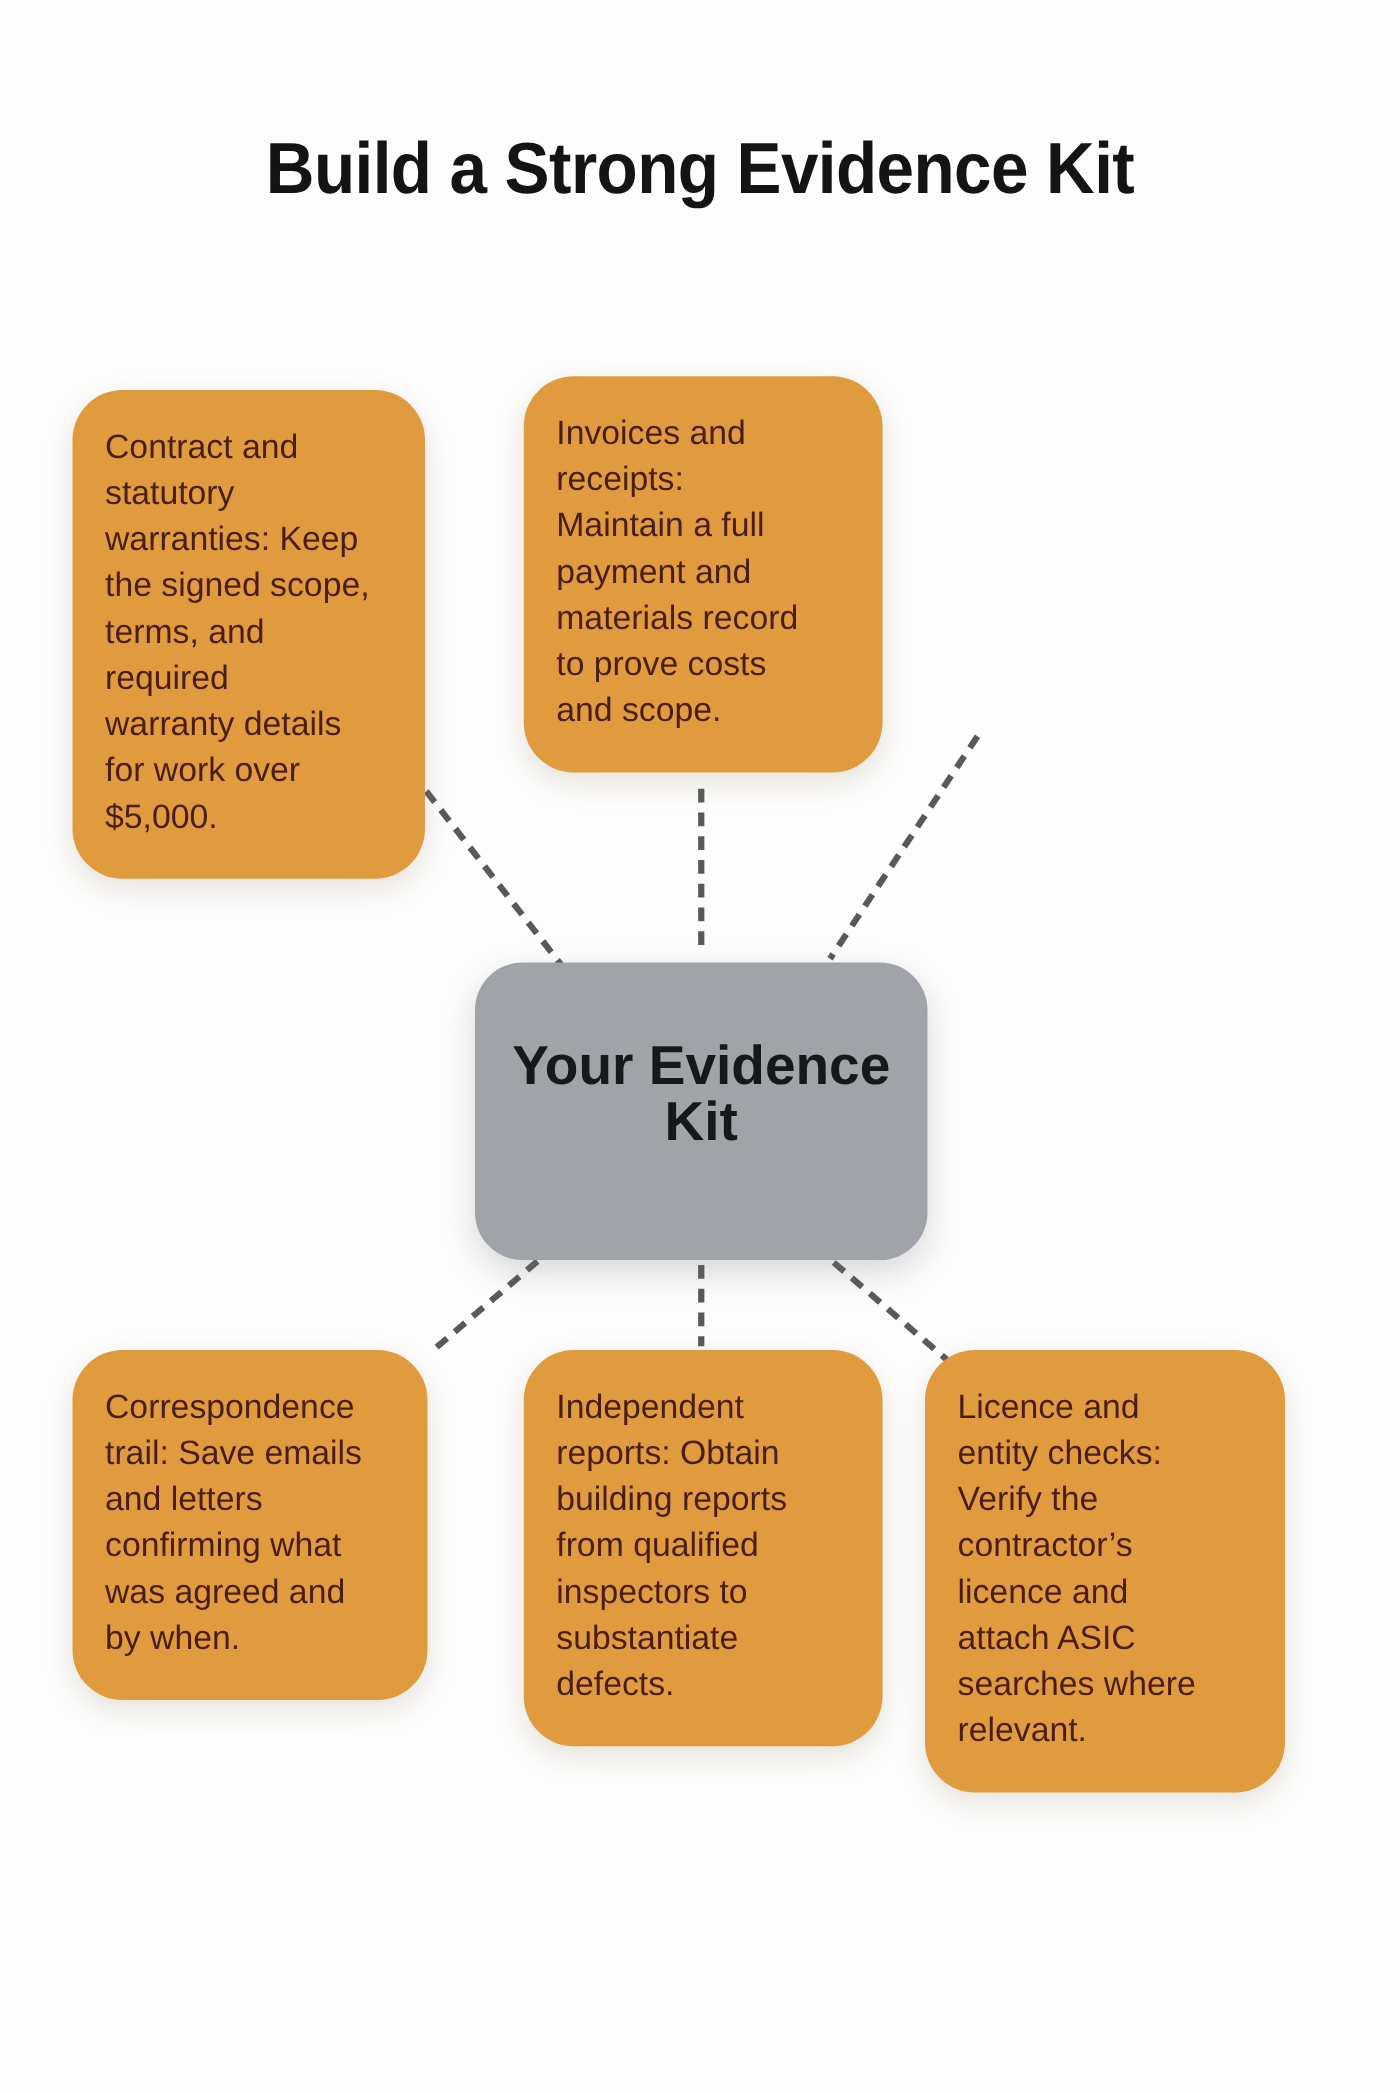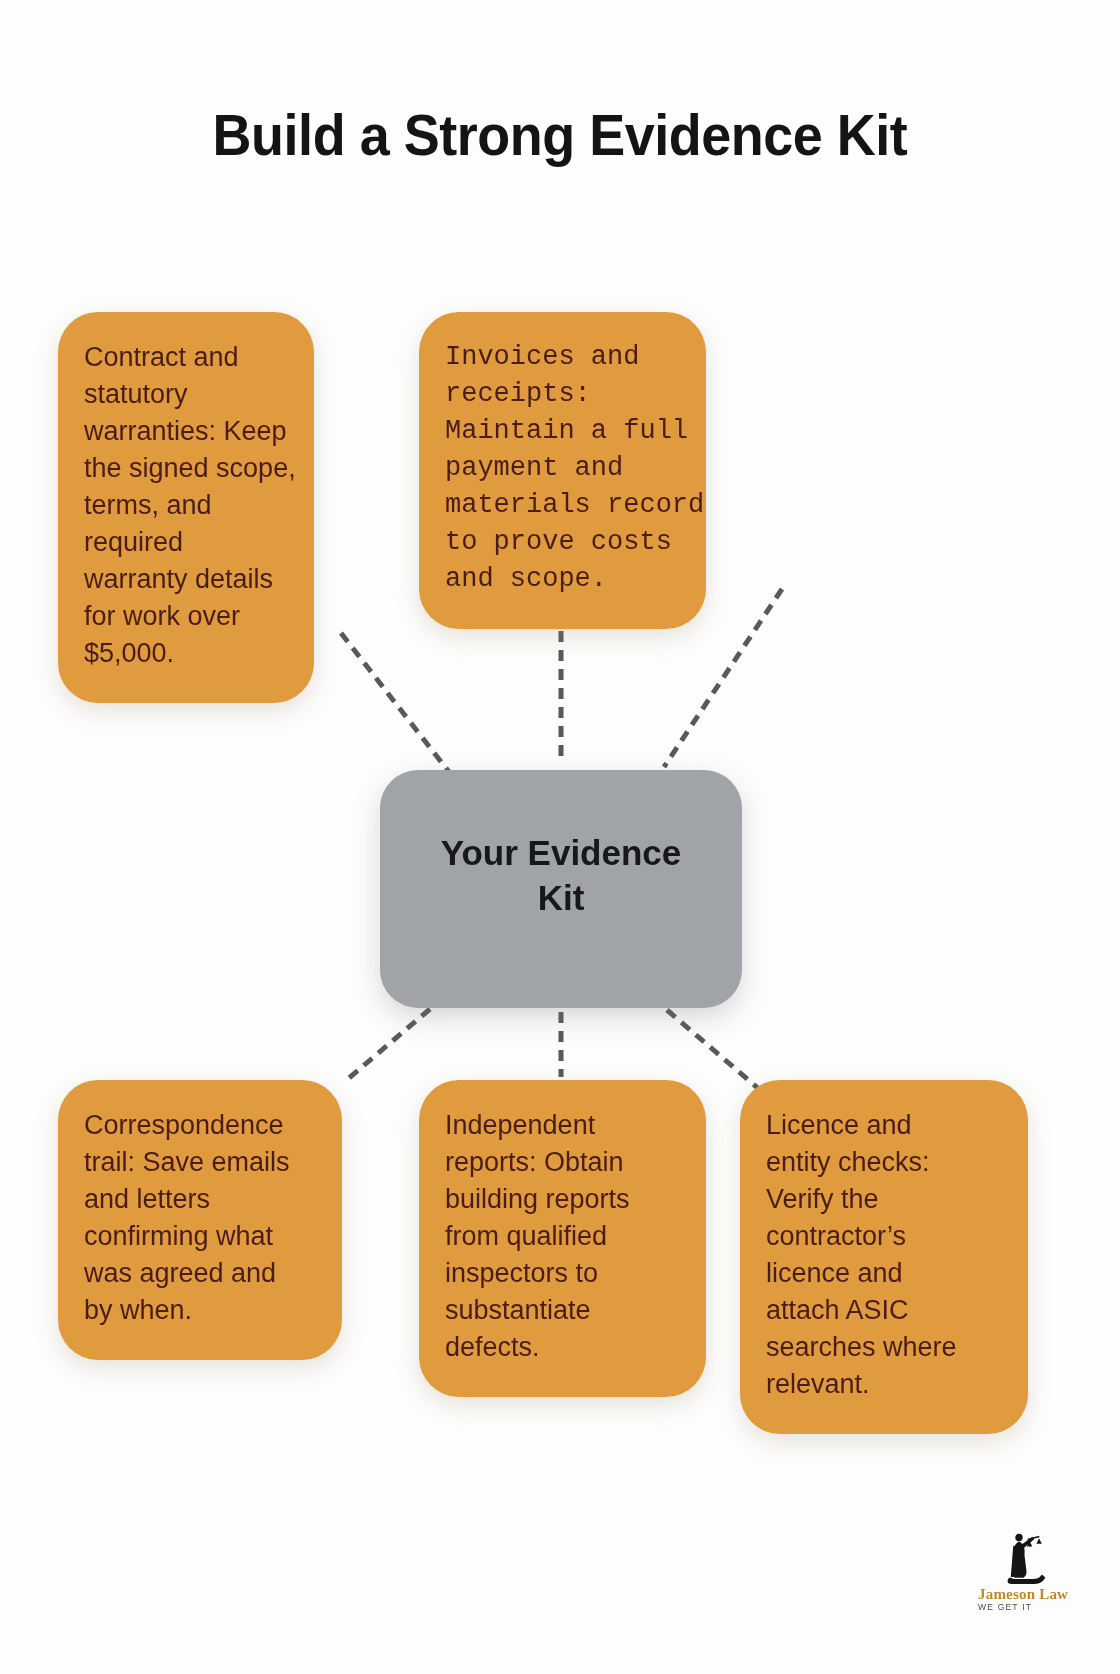--- a/index.html
+++ b/index.html
@@ -19,36 +19,36 @@
     position:absolute;
     background:#DF9B3D;
     border-radius:40px;
     color:#4A1C1C;
     font-size:27px;line-height:37px;
     padding:27px 26px 31px 26px;
     white-space:pre;
     box-shadow:0 8px 22px rgba(150,130,95,.22);
     box-sizing:border-box;
   }
-  .card1{left:58px;top:312px;width:256px;}
-  .card2{left:419px;top:312px;width:287px;font-family:Liberation Mono, monospace;}
+  .card1{left:58px;top:312px;width:282px;}
+  .card2{left:419px;top:301px;width:287px;}
   .card3{left:780px;top:312px;width:288px;}
   .card4{left:58px;top:1080px;width:284px;}
   .card5{left:419px;top:1080px;width:287px;}
   .card6{left:740px;top:1080px;width:288px;}
   .center-box{
     position:absolute;left:380px;top:770px;width:362px;height:238px;
     background:#A0A4A8;border-radius:38px;
     display:flex;align-items:center;justify-content:center;
     padding-bottom:28px;box-sizing:border-box;
     box-shadow:0 10px 26px rgba(120,120,120,.28);
   }
   .center-label{
     white-space:pre;text-align:center;
-    font-size:35px;line-height:45px;font-weight:700;color:#17181A;
+    font-size:44px;line-height:45px;font-weight:700;color:#17181A;
   }
   .logo{position:absolute;left:978px;top:1532px;width:96px;}
   .logo .statue{display:block;margin-left:22px;}
   .logo-name{
     font-family:"Liberation Serif", serif;font-weight:700;
     font-size:15px;line-height:16px;color:#BD8B28;letter-spacing:.2px;
     white-space:nowrap;
   }
   .logo-tag{
     font-size:8.5px;line-height:10px;color:#4a4a4a;letter-spacing:1.2px;
@@ -109,30 +109,14 @@
 licence and
 attach ASIC
 searches where
 relevant.</div>
 
   <div class="center-box">
     <span class="center-label">Your Evidence
 Kit</span>
   </div>
 
-  <div class="logo">
-    <svg class="statue" width="46" height="54" viewBox="0 0 46 54">
-      <g fill="#151515">
-        <circle cx="19" cy="5.5" r="3.7"></circle>
-        <path d="M21 13 L32.5 4.8 L34.2 7.2 L23.5 16.2 Z"></path>
-        <rect x="27.5" y="5.2" width="12" height="1.6" transform="rotate(-14 33.5 6)"></rect>
-        <path d="M29.5 9 l-2.6 5.6 h5.4 z"></path>
-        <path d="M39 6.2 l-2.6 5.6 h5.4 z"></path>
-        <path d="M19 9.5 c-4.2 2 -6.2 7 -5.2 13 l-2 16 c-.5 4 1 6 3 7.2 l8.6 0 c2 -1.2 3.6 -3.2 3 -7.2 l-2 -16 c1 -6 -1 -11 -5.4 -13 z"></path>
-        <path d="M13.2 14 l-2.4 31 h2.8 l2.4 -31 z"></path>
-        <path d="M9.5 45.5 c-3.4 3.4 -2.2 6.5 2 6.5 l23 0 c5.4 0 8.6 -2.2 10.8 -6.4 l-3.4 -3 c-2.2 3.2 -4.4 4.4 -8.6 4.4 l-19 0 z"></path>
-      </g>
-    </svg>
-    <div class="logo-name">Jameson Law</div>
-    <div class="logo-tag">WE GET IT</div>
-  </div>
 
 </div>
 
 </body></html>

